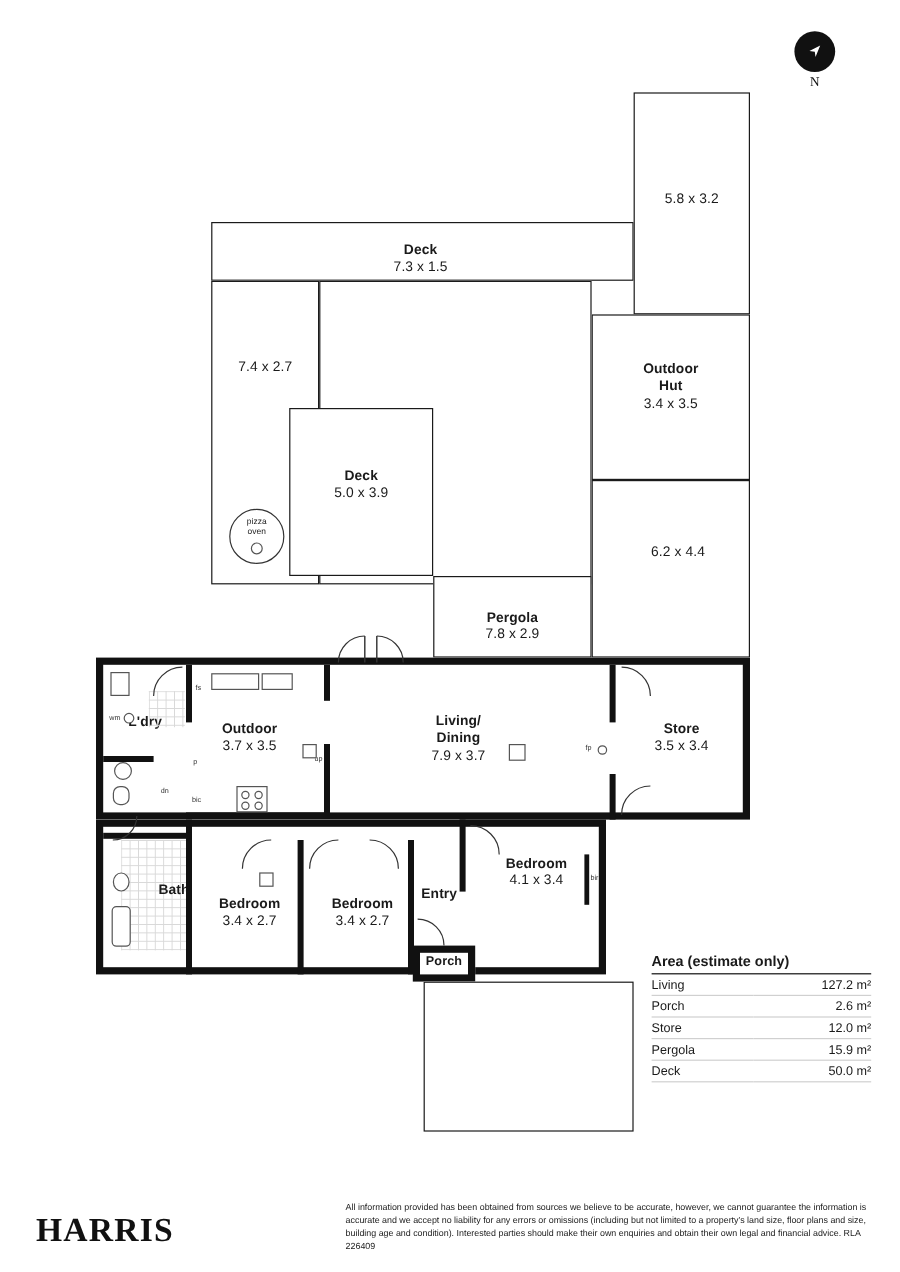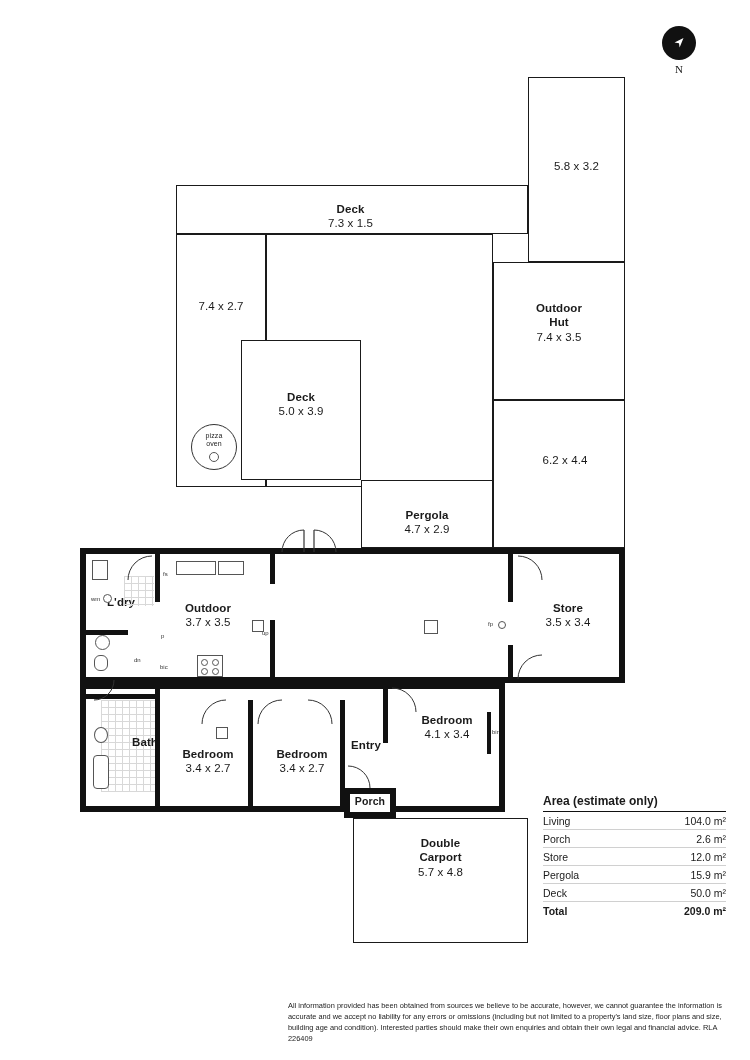--- a/index.html
+++ b/index.html
@@ -120,38 +120,38 @@
   <div class="label" style="left:176px; top:299px; width:90px;">
     <span class="dm">7.4 x 2.7</span>
   </div>
 
   <div class="room" style="left:266px; top:234px; width:227px; height:253px;"></div>
 
   <div class="room" style="left:493px; top:262px; width:132px; height:138px;"></div>
   <div class="label" style="left:493px; top:301px; width:132px;">
     <span class="nm">Outdoor</span>
     <span class="nm">Hut</span>
-    <span class="dm">7.4 x 3.5</span>
+    <span class="dm">3.4 x 3.5</span>
   </div>
 
   <div class="room" style="left:493px; top:400px; width:132px; height:148px;"></div>
   <div class="label" style="left:493px; top:453px; width:144px;">
     <span class="dm">6.2 x 4.4</span>
   </div>
 
   <div class="room" style="left:241px; top:340px; width:120px; height:140px;"></div>
   <div class="label" style="left:241px; top:390px; width:120px;">
     <span class="nm">Deck</span>
     <span class="dm">5.0 x 3.9</span>
   </div>
 
   <div class="room" style="left:361px; top:480px; width:132px; height:68px;"></div>
   <div class="label" style="left:361px; top:508px; width:132px;">
     <span class="nm">Pergola</span>
-    <span class="dm">4.7 x 2.9</span>
+    <span class="dm">7.8 x 2.9</span>
   </div>
 
   <div style="position:absolute; left:191px; top:424px; width:46px; height:46px; border:1.4px solid #333; border-radius:50%; background:#fff;"></div>
   <div class="label small" style="left:191px; top:432px; width:46px; font-size:7px; line-height:1.15;">
     <span class="dm">pizza</span>
     <span class="dm">oven</span>
   </div>
   <div class="fx round" style="left:209px; top:452px; width:10px; height:10px;"></div>
 
   <div class="room thick" style="left:80px; top:548px; width:545px; height:135px;"></div>
@@ -176,20 +176,25 @@
   <div class="fx round" style="left:201px; top:659px; width:7px; height:7px;"></div>
   <div class="fx round" style="left:212px; top:659px; width:7px; height:7px;"></div>
   <div class="fx round" style="left:201px; top:668px; width:7px; height:7px;"></div>
   <div class="fx round" style="left:212px; top:668px; width:7px; height:7px;"></div>
   <div class="tiny" style="left:163px; top:571px;">fs</div>
   <div class="tiny" style="left:161px; top:633px;">p</div>
   <div class="tiny" style="left:134px; top:657px;">dn</div>
   <div class="tiny" style="left:160px; top:664px;">bic</div>
   <div class="tiny" style="left:262px; top:630px;">up</div>
 
+  <div class="label" style="left:330px; top:594px; width:104px;">
+    <span class="nm">Living/</span>
+    <span class="nm">Dining</span>
+    <span class="dm">7.9 x 3.7</span>
+  </div>
   <div class="fx" style="left:424px; top:620px; width:14px; height:14px;"></div>
   <div class="tiny" style="left:488px; top:621px;">fp</div>
   <div class="fx round" style="left:498px; top:621px; width:8px; height:8px;"></div>
   <div class="fx" style="left:252px; top:620px; width:12px; height:12px;"></div>
 
   <div class="label" style="left:518px; top:601px; width:100px;">
     <span class="nm">Store</span>
     <span class="dm">3.5 x 3.4</span>
   </div>
 
@@ -222,25 +227,20 @@
     <span class="dm">4.1 x 3.4</span>
   </div>
   <div class="tiny" style="left:492px; top:729px;">bir</div>
 
   <div class="room thick" style="left:344px; top:788px; width:52px; height:30px;"></div>
   <div class="label small" style="left:344px; top:795px; width:52px;">
     <span class="nm">Porch</span>
   </div>
 
   <div class="room" style="left:353px; top:818px; width:175px; height:125px;"></div>
-  <div class="label" style="left:353px; top:836px; width:175px;">
-    <span class="nm">Double</span>
-    <span class="nm">Carport</span>
-    <span class="dm">5.7 x 4.8</span>
-  </div>
 
   <div class="wall" style="left:155px; top:554px; width:5px; height:48px;"></div>
   <div class="wall" style="left:86px; top:630px; width:42px; height:5px;"></div>
   <div class="wall" style="left:155px; top:677px; width:120px; height:5px;"></div>
   <div class="wall" style="left:270px; top:620px; width:5px; height:62px;"></div>
   <div class="wall" style="left:270px; top:554px; width:5px; height:30px;"></div>
   <div class="wall" style="left:508px; top:554px; width:5px; height:48px;"></div>
   <div class="wall" style="left:508px; top:645px; width:5px; height:38px;"></div>
   <div class="wall" style="left:155px; top:683px; width:5px; height:129px;"></div>
   <div class="wall" style="left:248px; top:700px; width:5px; height:112px;"></div>
@@ -308,43 +308,40 @@
       </svg>
   </div>
 
   <div class="area">
     <h4>Area (estimate only)</h4>
     <div class="rule"></div>
     <table>
       <tbody>
         <tr>
           <td>Living</td>
-          <td class="v">104.0 m²</td>
+          <td class="v">127.2 m²</td>
         </tr>
         <tr>
           <td>Porch</td>
           <td class="v">2.6 m²</td>
         </tr>
         <tr>
           <td>Store</td>
           <td class="v">12.0 m²</td>
         </tr>
         <tr>
           <td>Pergola</td>
           <td class="v">15.9 m²</td>
         </tr>
         <tr>
           <td>Deck</td>
           <td class="v">50.0 m²</td>
         </tr>
-        <tr class="total">
-          <td>Total</td>
-          <td class="v">209.0 m²</td>
-        </tr>
       </tbody>
     </table>
   </div>
 
 </div>
 
 <div class="footer">
+  <div class="brand">HARRIS</div>
   <div class="disclaimer">All information provided has been obtained from sources we believe to be accurate, however, we cannot guarantee the information is accurate and we accept no liability for any errors or omissions (including but not limited to a property's land size, floor plans and size, building age and condition). Interested parties should make their own enquiries and obtain their own legal and financial advice. RLA 226409</div>
 </div>
 
 </body></html>

